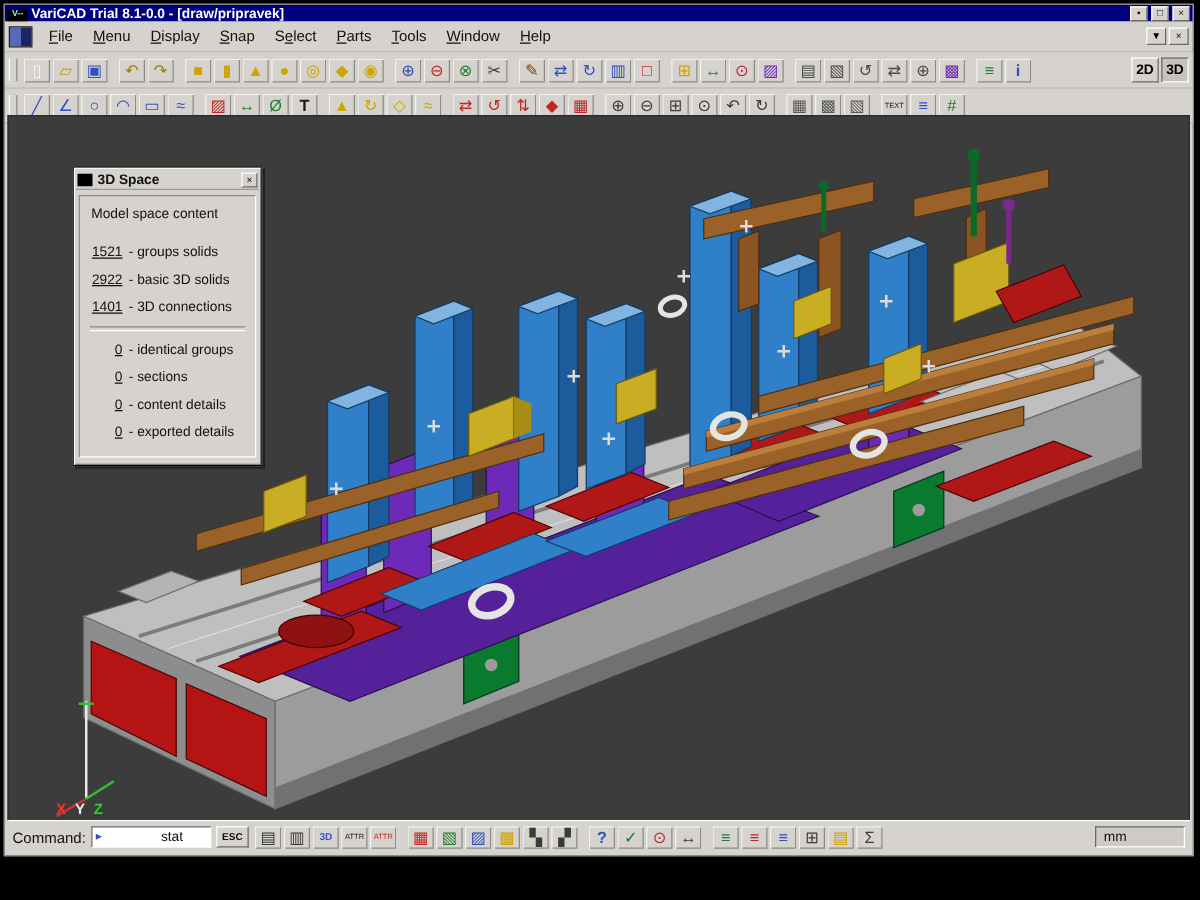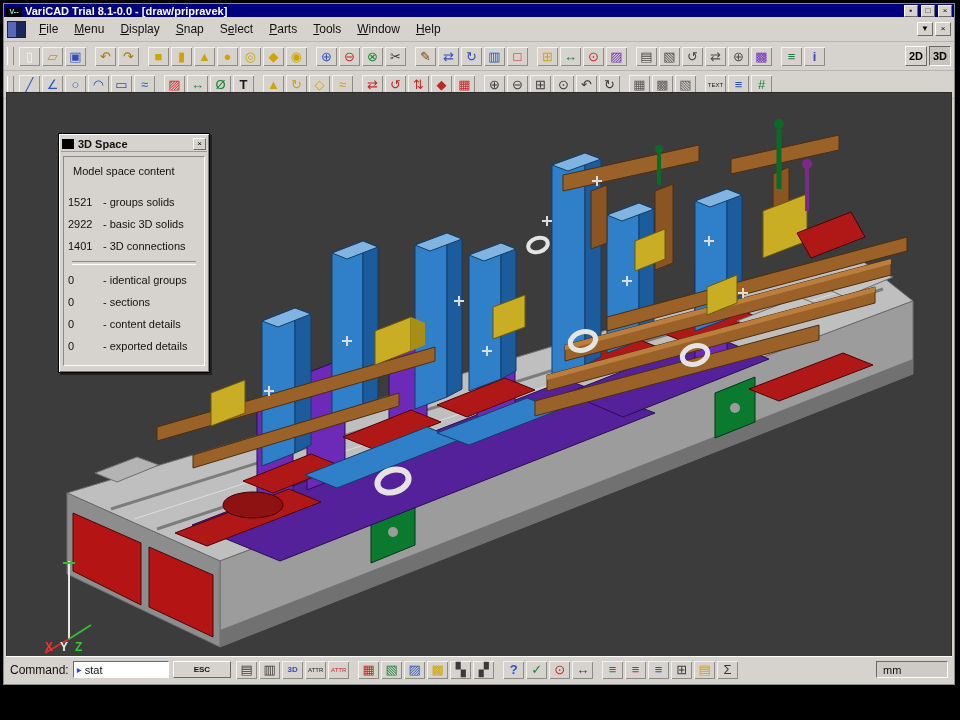--- a/index.html
+++ b/index.html
@@ -57,38 +57,38 @@
           box-shadow:inset 1px 1px 0 #fff, inset -1px -1px 0 #7a7a7a, 2px 2px 0 rgba(0,0,0,.45);
           padding:2px;z-index:5;}
   .dlg-title{height:15px;display:flex;align-items:center;gap:4px;padding:0 1px;border-bottom:1px solid #9a9a9a;}
   .dlg-icon{width:12px;height:10px;background:#000;color:#8ee;font-size:6px;line-height:10px;text-align:center;}
   .dlg-title-text{flex:1;font-size:11px;font-weight:bold;color:#111;}
   .dlg-close{width:13px;height:12px;background:#d6d3ce;font-size:8px;line-height:10px;text-align:center;box-sizing:border-box;}
   .dlg-body{margin:4px 2px 4px 2px;border:1px solid #8a8a8a;border-right-color:#fff;border-bottom-color:#fff;
             padding:6px 4px 8px 4px;}
   .dlg-heading{font-size:11px;color:#111;margin:2px 0 14px 5px;}
   .dlg-row{display:flex;align-items:center;height:22px;font-size:11px;color:#111;}
-  .dlg-num{width:30px;margin-right:5px;}
+  .dlg-num{width:30px;text-align:right;margin-right:5px;text-decoration:underline;}
   .dlg-sep{height:2px;margin:4px 4px;border-top:1px solid #8a8a8a;border-bottom:1px solid #fff;}
   .dlg-ok-wrap{text-align:center;margin-top:10px;}
   .btn-ok{width:46px;height:21px;background:#d6d3ce;font-size:11px;color:#111;
           font-family:"Liberation Sans",sans-serif;
           border-top:1px solid #fff;border-left:1px solid #fff;
           border-right:1px solid #5a5a5a;border-bottom:1px solid #5a5a5a;}
 
   
   .cmdbar{position:absolute;left:2px;right:2px;bottom:2px;height:25px;display:flex;align-items:center;
           gap:4px;padding:0 4px;background:#d6d3ce;border-top:1px solid #fff;}
   .cmd-label{font-size:12px;color:#111;white-space:nowrap;}
   .cmd-combo{width:96px;height:17px;background:#fff;display:flex;align-items:center;gap:3px;
              padding:0 3px;box-sizing:border-box;}
   .cmd-combo-icon{font-size:10px;color:#2f50c0;line-height:15px;}
   .cmd-input{border:0;outline:0;background:transparent;width:64px;font-size:11px;
-             font-family:"Liberation Sans",sans-serif;color:#111;padding:0;}
-  .esc-btn{height:17px;padding:0 20px;background:#d6d3ce;font-size:8px;font-weight:bold;color:#111;
+             font-family:"Liberation Sans",sans-serif;color:#111;padding:0;margin-left:44px;}
+  .esc-btn{height:17px;padding:0 4px;background:#d6d3ce;font-size:8px;font-weight:bold;color:#111;
            line-height:15px;box-sizing:border-box;}
   .cmd-icons{display:flex;align-items:center;}
   .cmd-icons .tb-icon{height:18px;}
   .units-box{margin-left:auto;width:72px;height:17px;display:flex;align-items:center;
              padding:0 6px;font-size:11px;color:#111;background:#cecbc6;box-sizing:border-box;}
 </style>
 </head>
 <body>
 
 <div class="screen">

